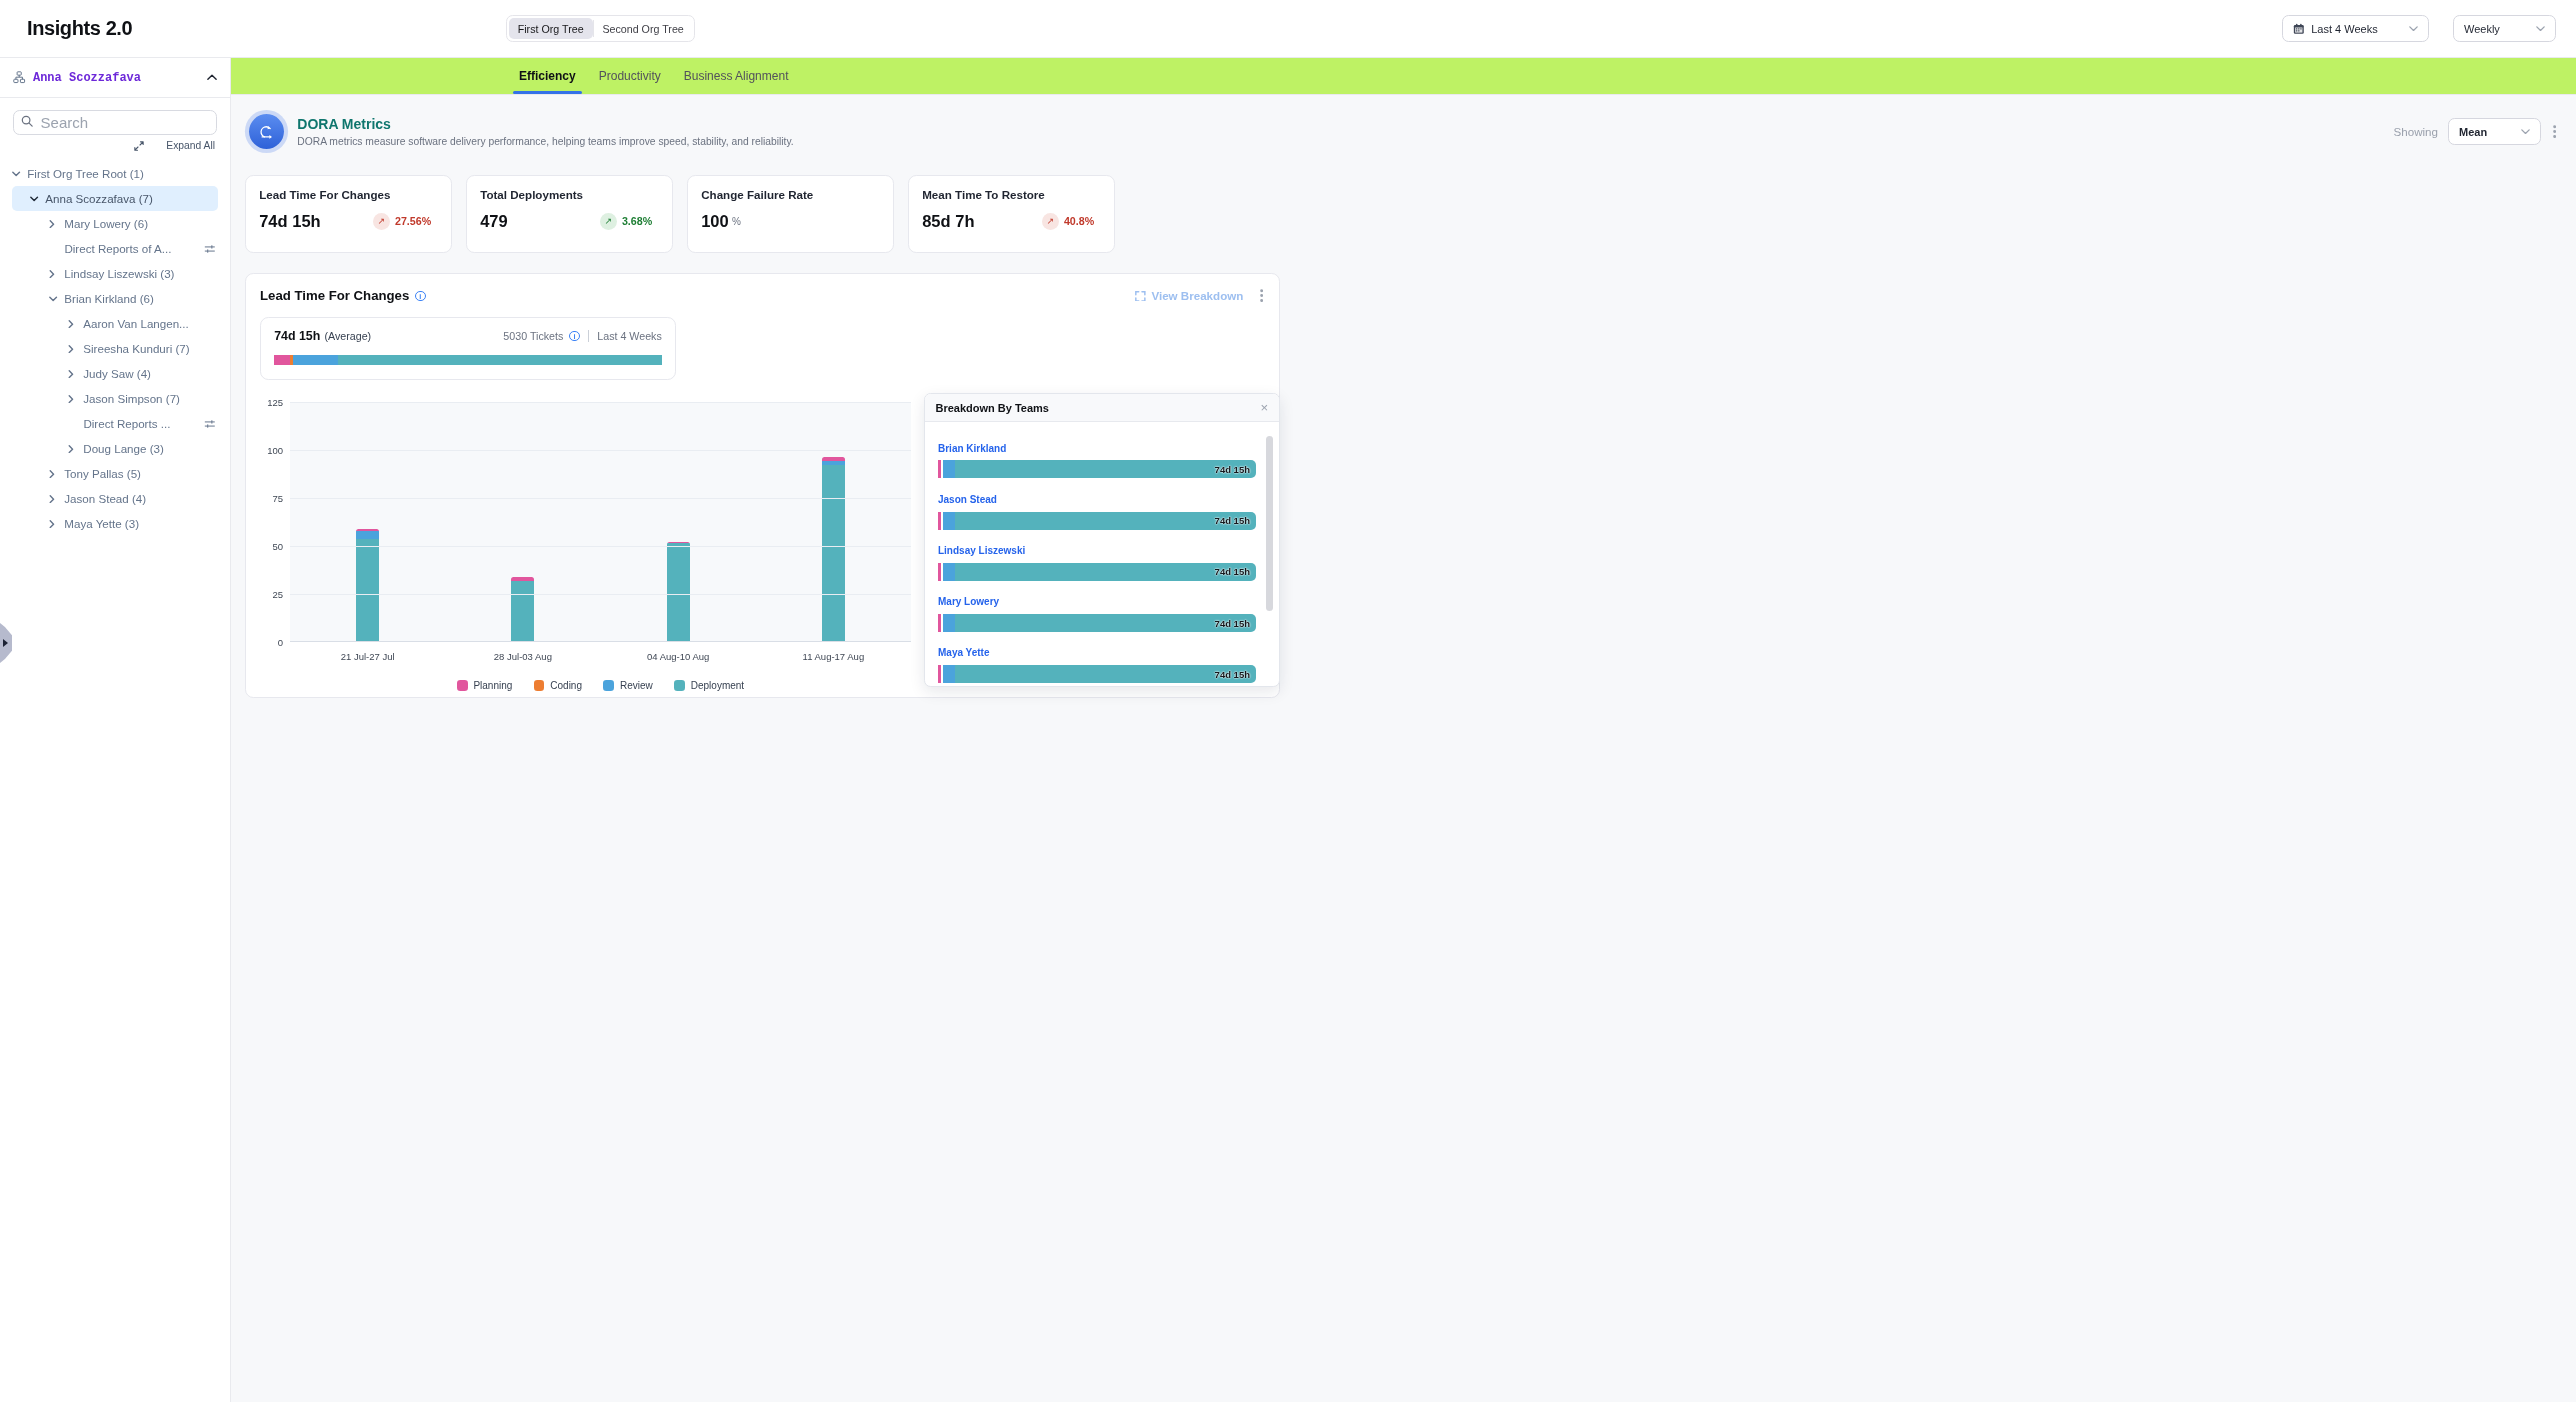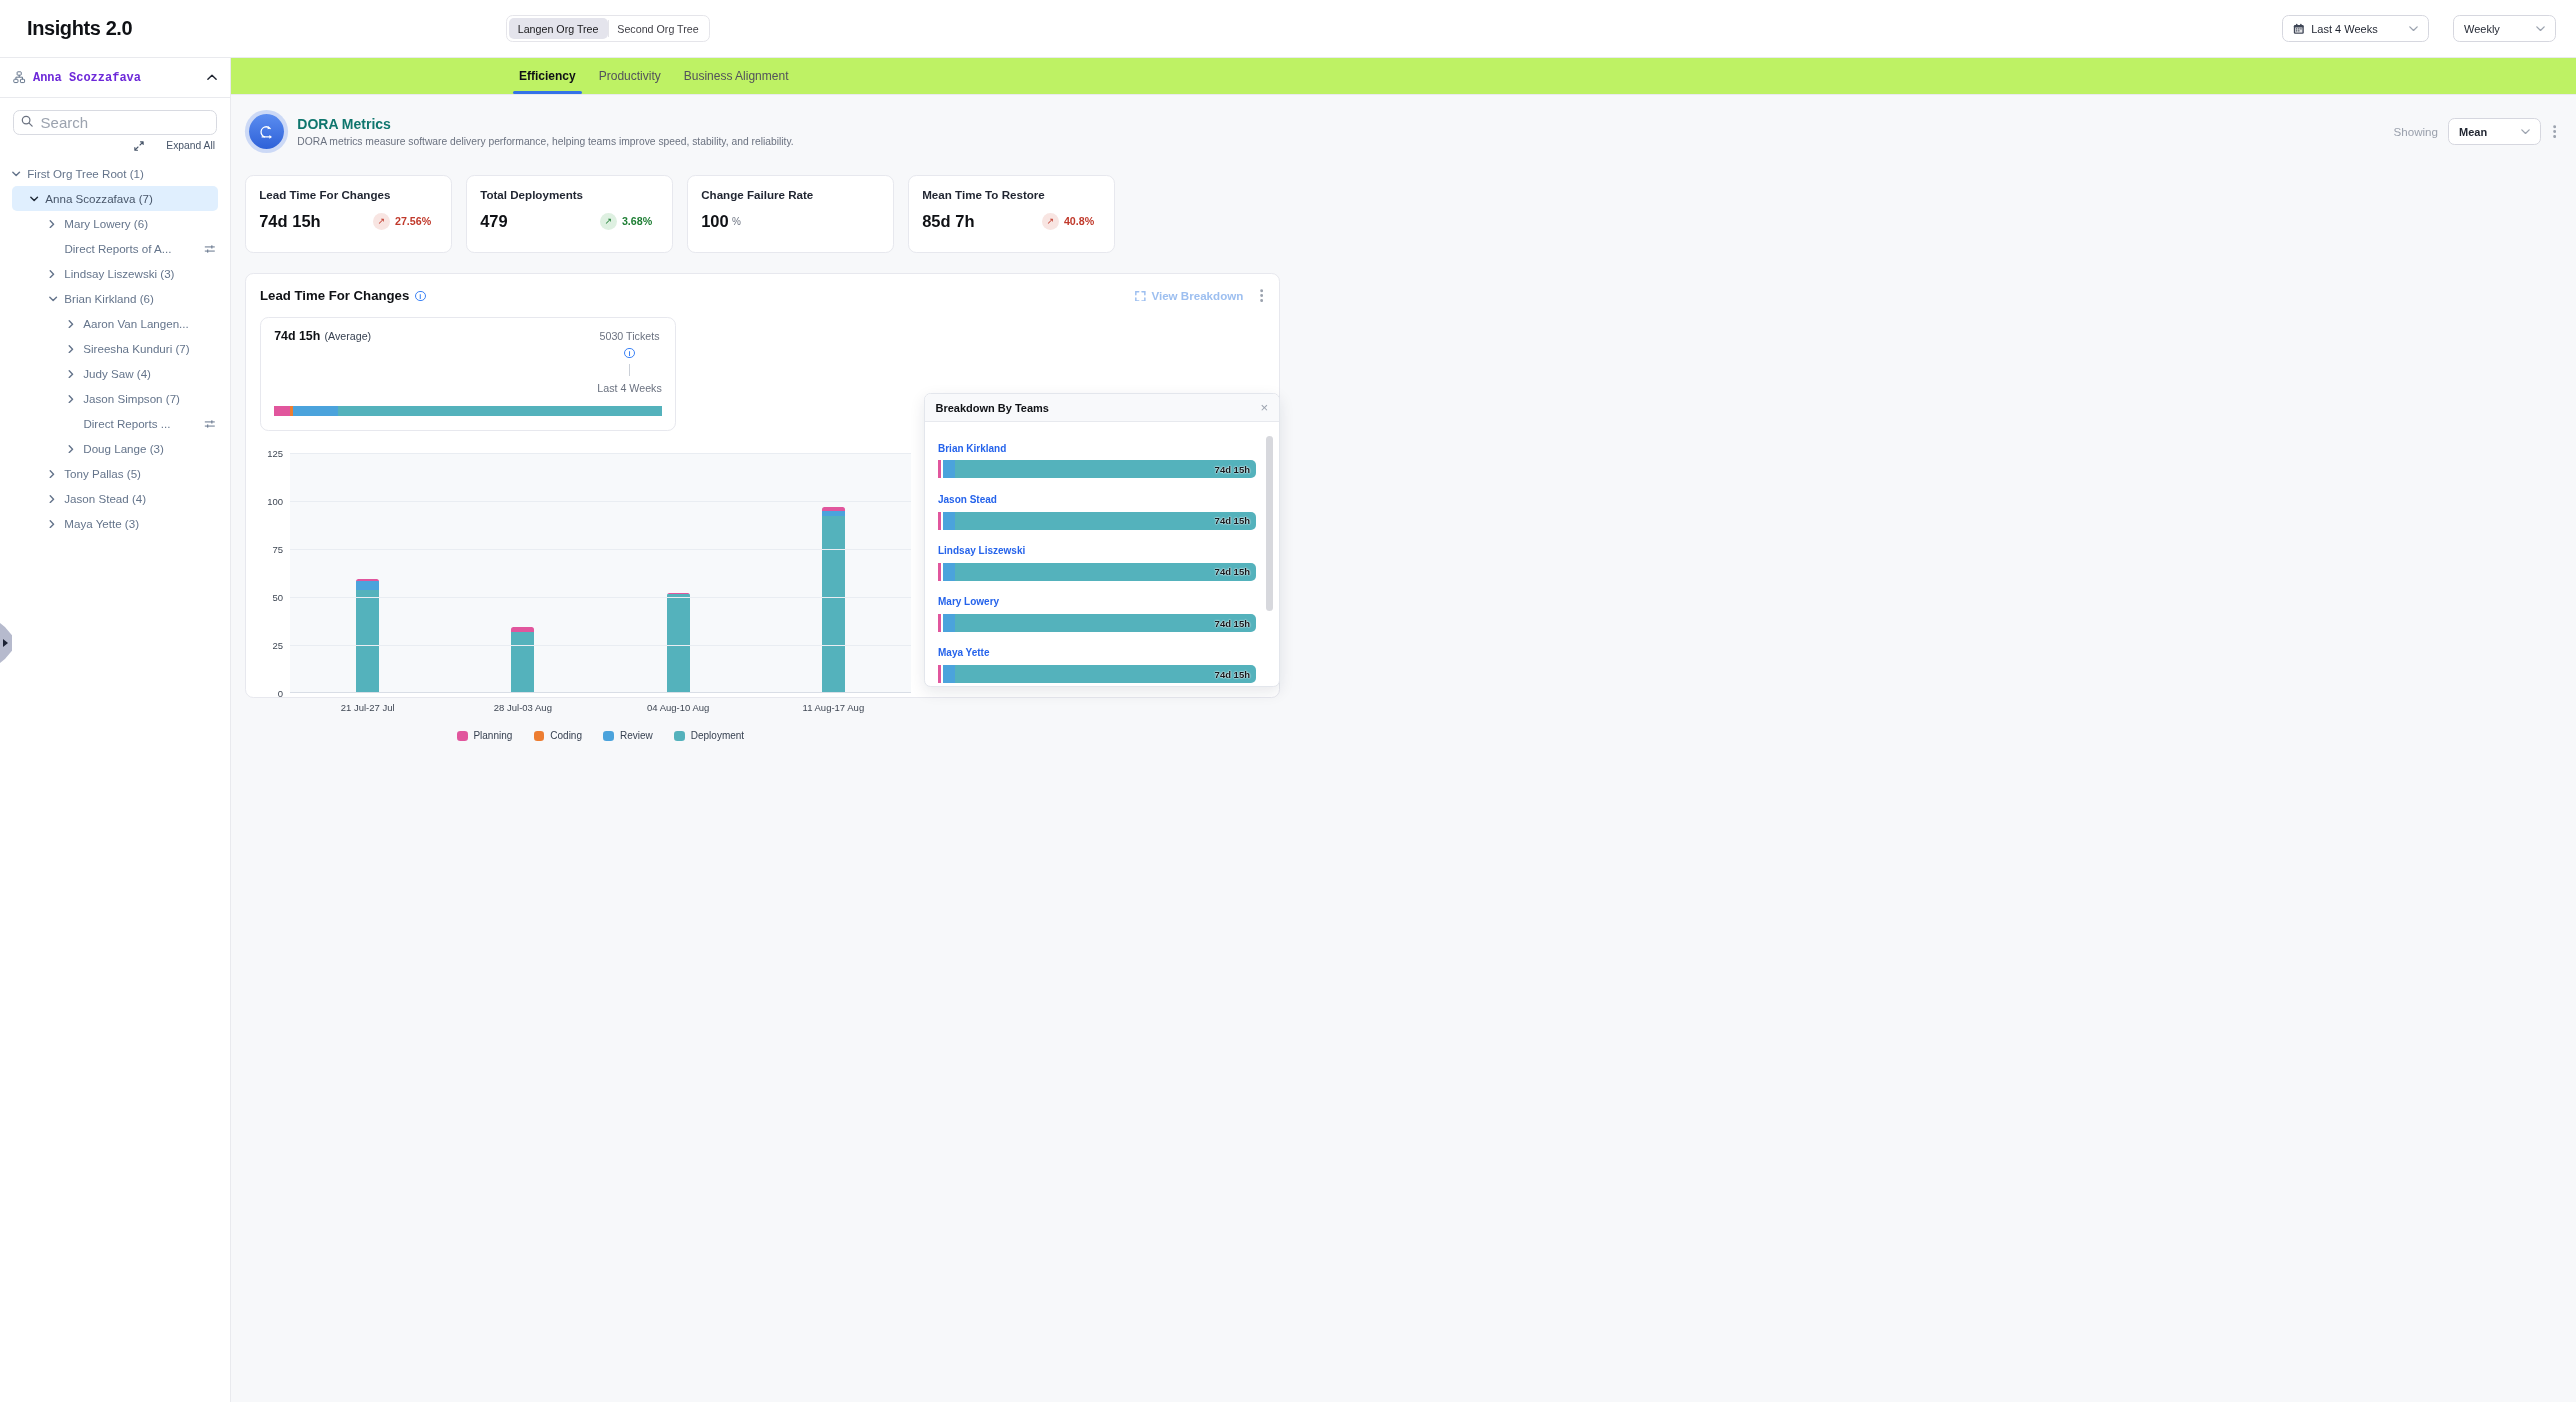--- a/index.html
+++ b/index.html
@@ -89,21 +89,21 @@
   .cc-head { display:flex; align-items:center; }
   .cc-title { font-size:13.2px; font-weight:800; color:#0f1115; display:flex; align-items:center; gap:5.8px; }
   .info-ic { width:10.7px; height:10.7px; border:1.1px solid #3b82f6; border-radius:50%; color:#3b82f6;
     font-size:7.4px; line-height:9px; text-align:center; font-weight:700; display:inline-block; cursor:pointer; }
   .cc-right { margin-left:auto; display:flex; align-items:center; gap:15px; }
   .view-bd { color:#9dbff0; font-weight:700; font-size:11.6px; display:flex; align-items:center; gap:5.8px; cursor:pointer; }
   .summary { margin-top:13.2px; width:416px; border:0.8px solid #e7e8ee; border-radius:8.3px; padding:10.7px 13.2px 14px; }
   .sum-row { display:flex; align-items:baseline; }
   .sum-val { font-size:12.4px; font-weight:800; color:#0f1115; }
   .sum-avg { font-size:10.7px; color:#374151; margin-left:4.1px; }
-  .sum-right { margin-left:auto; display:flex; align-items:center; gap:5.8px; font-size:10.7px; color:#6b7280;flex-direction:column; }
+  .sum-right { margin-left:auto; display:flex; align-items:center; gap:5.8px; font-size:10.7px; color:#6b7280; }
   .sum-sep { width:0.8px; height:11.6px; background:#cbd0d8; margin:0 2.5px; }
   .sum-bar { margin-top:12.4px; height:10px; display:flex; overflow:hidden; }
 
   
   .plot-wrap { position:relative; margin:22px 0 0 30px; width:621px; }
   .plot { position:relative; height:240px; background:#f7f9fb; border-bottom:0.8px solid #d9dee6; }
   .gline { position:absolute; left:0; right:0; height:0.8px; background:#e9edf2; }
   .ylab { position:absolute; left:-38px; width:31px; text-align:right; font-size:9.5px; color:#3f4754;
     transform:translateY(-50%); }
   .slots { position:absolute; inset:0; display:flex; }
@@ -143,21 +143,21 @@
 
   svg { display:block; }
 </style>
 </head>
 <body>
 
 <div class="topbar">
   <div class="app-title">Insights 2.0</div>
 
   <div class="org-toggle">
-    <div class="seg sel">Langen Org Tree</div>
+    <div class="seg sel">First Org Tree</div>
     <div class="vdiv"></div>
     <div class="seg">Second Org Tree</div>
   </div>
 
   <div class="top-right">
     <div class="dd date">
       <span>
         <svg width="11.6" height="11.6" viewBox="0 0 14 14">
             <rect x="1" y="2.5" width="12" height="10.5" rx="1.5" fill="#3f4656"></rect>
             <rect x="3.6" y="0.8" width="1.8" height="3" rx="0.9" fill="#3f4656"></rect>

